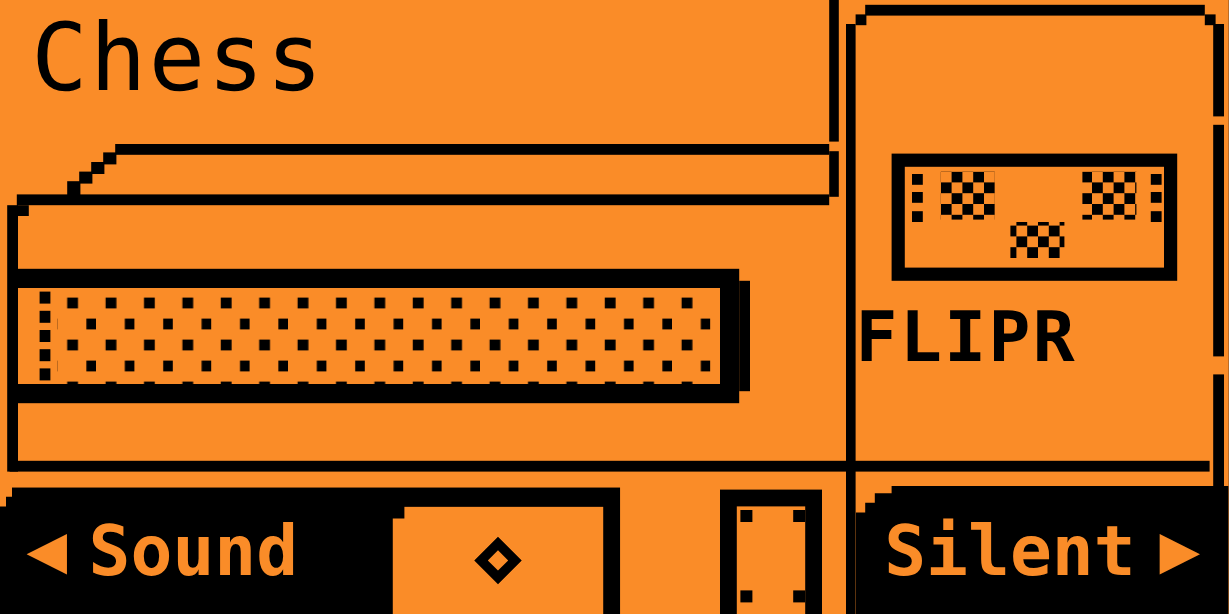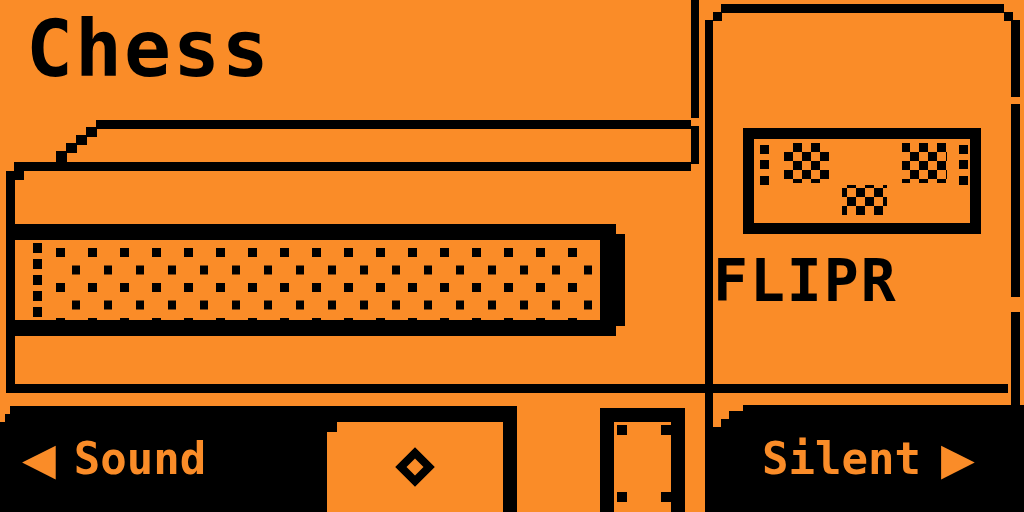--- a/index.html
+++ b/index.html
@@ -9,38 +9,38 @@
     position:relative; width:1024px; height:512px;
     background:var(--orange); overflow:hidden;
     image-rendering:pixelated;
   }
   svg.art { position:absolute; inset:0; }
   .ink-fill { fill:var(--ink); }
   .orange-fill { fill:var(--orange); }
 
   .title {
     position:absolute; left:26px; top:10px;
-    font-size:78px; font-weight:700; letter-spacing:2px;
+    font-size:78px; font-weight:400; letter-spacing:2px;
     color:var(--ink); line-height:1;
   }
   .version {
     position:absolute; left:488px; top:28px;
     font-size:54px; font-weight:700; color:var(--ink); line-height:1;
   }
   .flipr-label {
     position:absolute; left:713px; top:252px; width:300px;
     font-size:58px; font-weight:700;
     letter-spacing:2px; color:var(--ink); line-height:1;
   }
 
   .tab {
     position:absolute; background:var(--ink);
     display:flex; align-items:center; color:var(--orange);
   }
-  .tab .label { font-size:44px; font-weight:700; line-height:1; }
+  .tab .label { font-size:58px; font-weight:700; line-height:1; }
   .tab .arrow { font-family:"DejaVu Sans", sans-serif; font-size:44px; line-height:1; }
 
   #sound-tab {
     left:0; top:406px; width:517px; height:106px;
     padding-left:22px; gap:18px;
     clip-path: polygon(10px 0, 100% 0, 100% 100%, 0 100%, 0 16px, 5px 16px, 5px 8px, 10px 8px);
   }
   #silent-tab {
     left:713px; top:405px; width:311px; height:107px;
     justify-content:center; gap:20px;

